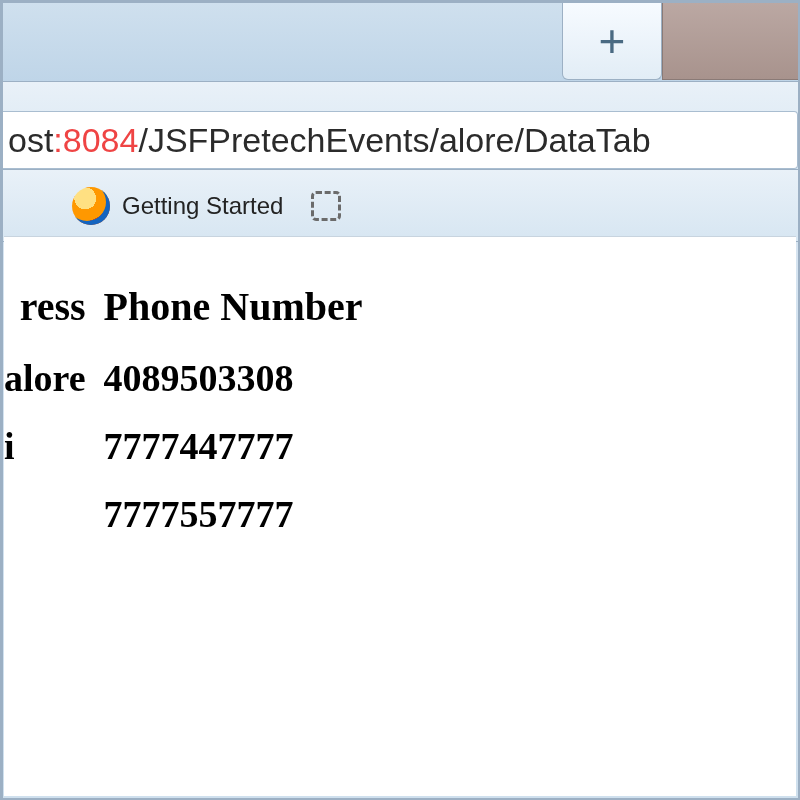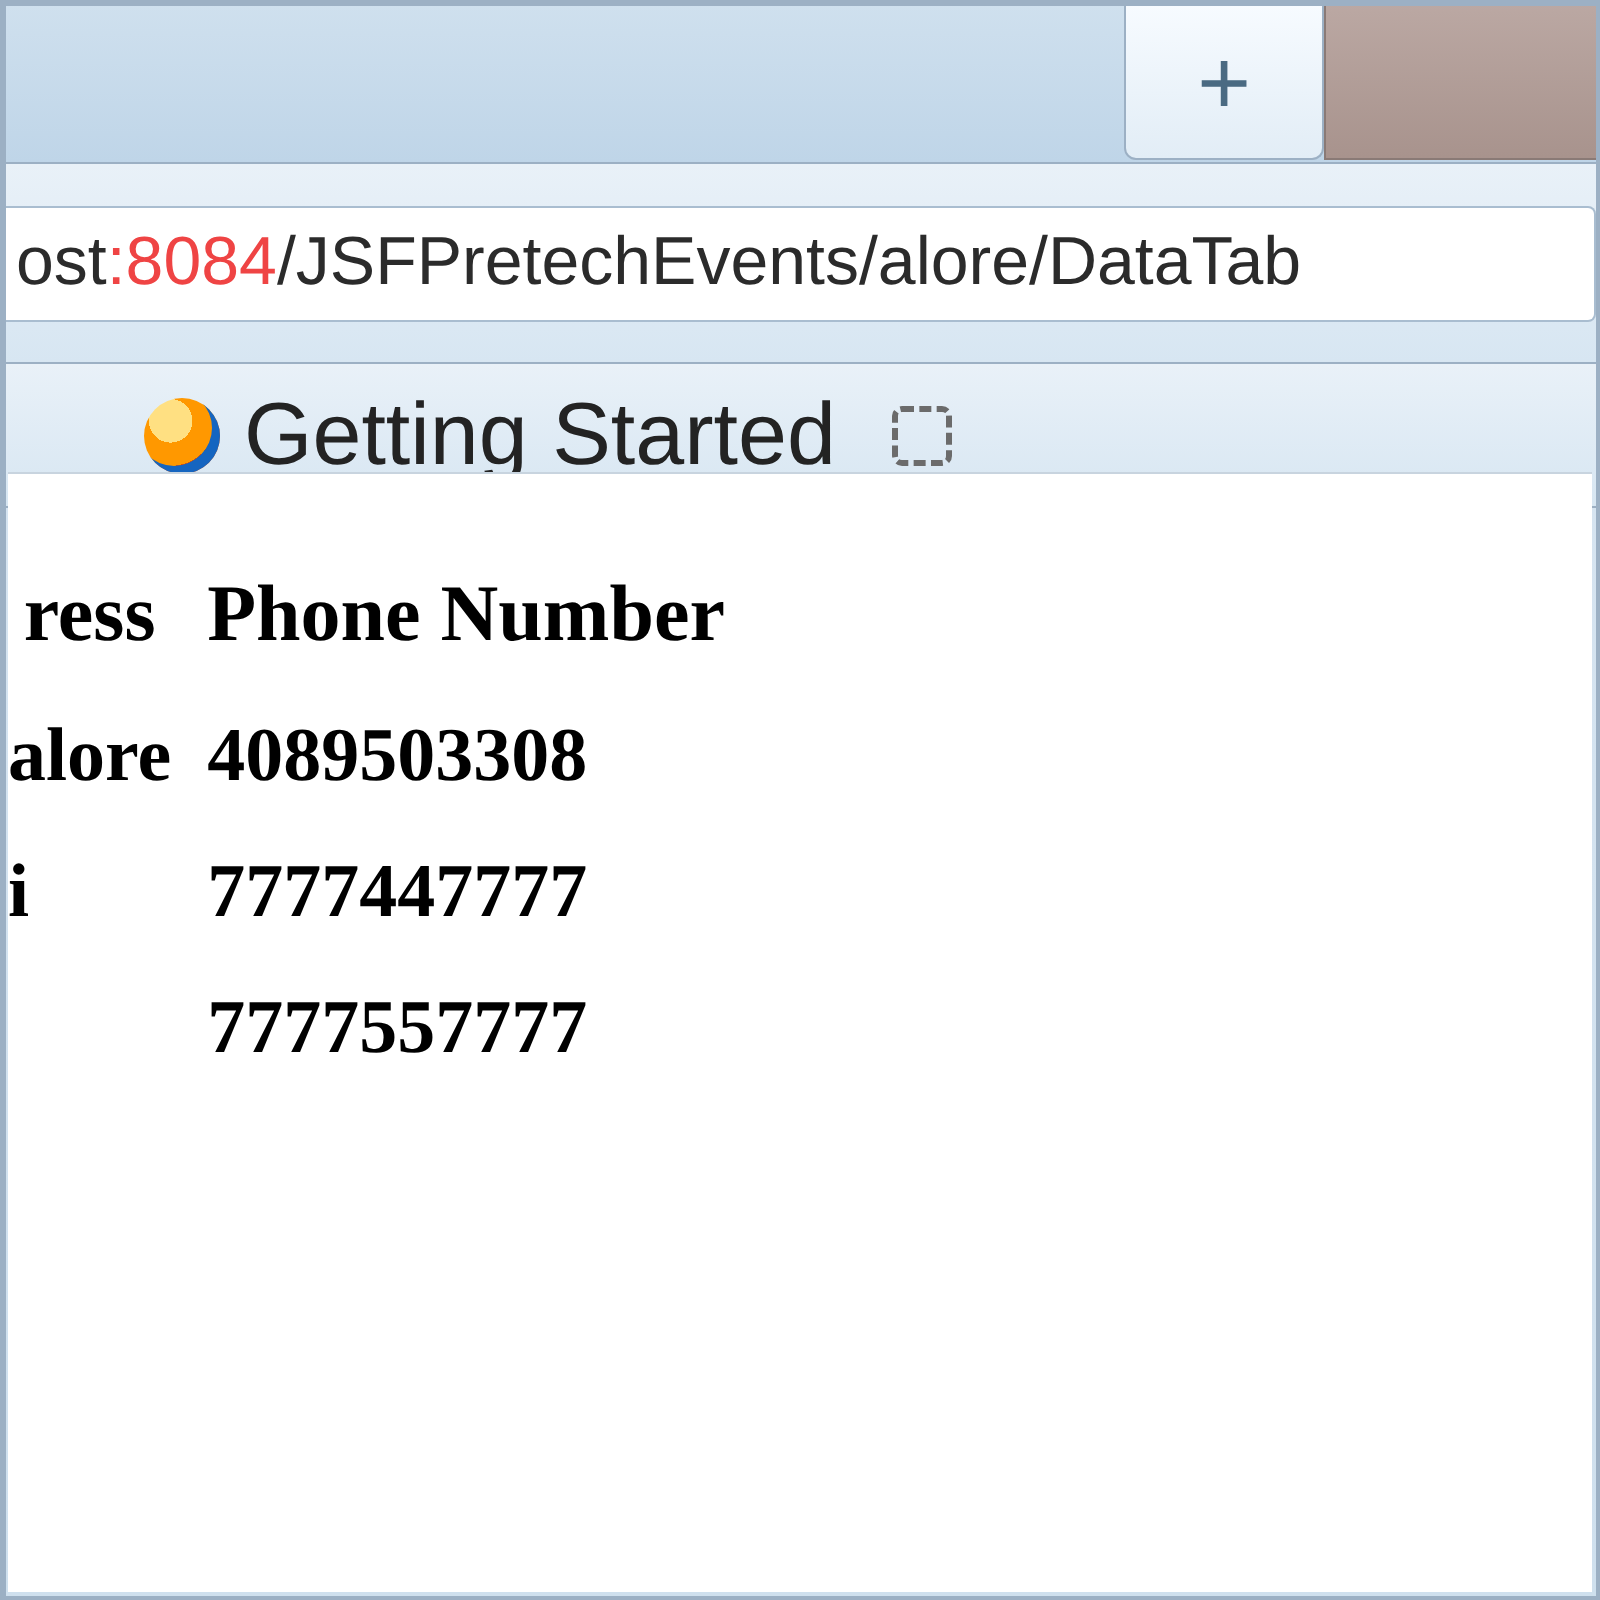--- a/index.html
+++ b/index.html
@@ -34,22 +34,22 @@
       cursor: pointer;
     }
     .inactive-tab {
       position: absolute;
       left: 660px; top: 0; right: 0; height: 78px;
       background: linear-gradient(to bottom, #bba8a3 0%, #a8938d 100%);
       border-left: 1px solid #8a7a76;
       border-bottom: 1px solid #8a7a76;
     }
     .addrrow {
-      height: 100px;
-      display: flex; align-items: center;
+      height: 88px;
+      display: flex; align-items: flex-end;
       padding: 0 0 0 0;
       background: linear-gradient(to bottom, #e9f1f8 0%, #d7e6f2 100%);
       border-bottom: 1px solid #9CB0C4;
     }
     .urlbox {
       flex: 1;
       height: 58px;
       background: #ffffff;
       border: 1px solid #a9bdd0;
       border-left: none;
@@ -64,21 +64,21 @@
     .bookbar {
       height: 72px;
       display: flex; align-items: center;
       gap: 28px;
       padding-left: 70px;
       background: linear-gradient(to bottom, #e9f1f8 0%, #d7e6f2 100%);
       border-bottom: 1px solid #9CB0C4;
     }
     .bk {
       display: flex; align-items: center; gap: 12px;
-      font-size: 44px; color: #232323;
+      font-size: 24px; color: #232323;
       cursor: pointer;
     }
     .ff-icon {
       width: 38px; height: 38px; border-radius: 50%;
       background: radial-gradient(circle at 35% 30%, #ffe082 0 30%, #ff9800 30% 62%, #e65100 62% 100%);
       box-shadow: inset -4px -4px 0 #1565c0;
     }
     .dashed-icon {
       width: 30px; height: 30px; border: 3px dashed #6b6b6b; border-radius: 5px;
     }
@@ -90,21 +90,21 @@
       border-top: 1px solid #c8d4df;
       padding: 36px 30px 30px 0;
       font-family: "Times New Roman", Times, serif;
       color: #000;
     }
     .tbl {
       border-collapse: collapse;
       font-size: 38px;
     }
     .tbl th {
-      text-align: center;
+      text-align: right;
       font-weight: 700;
       font-size: 40px;
       padding: 10px 18px 14px 0;
     }
     .tbl td {
       font-weight: 700;
       padding: 12px 18px 12px 0;
       vertical-align: top;
       font-family: Liberation Serif, serif;
     }

